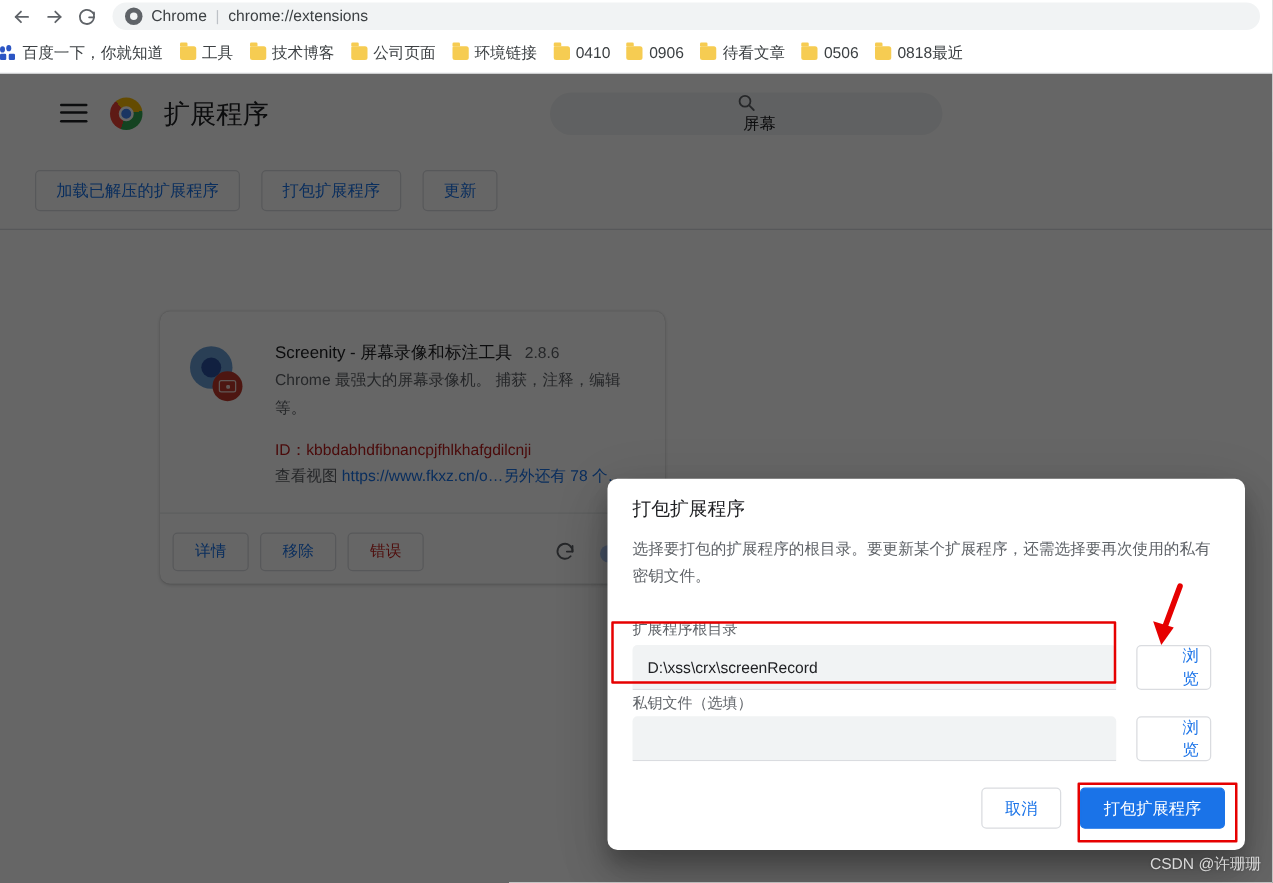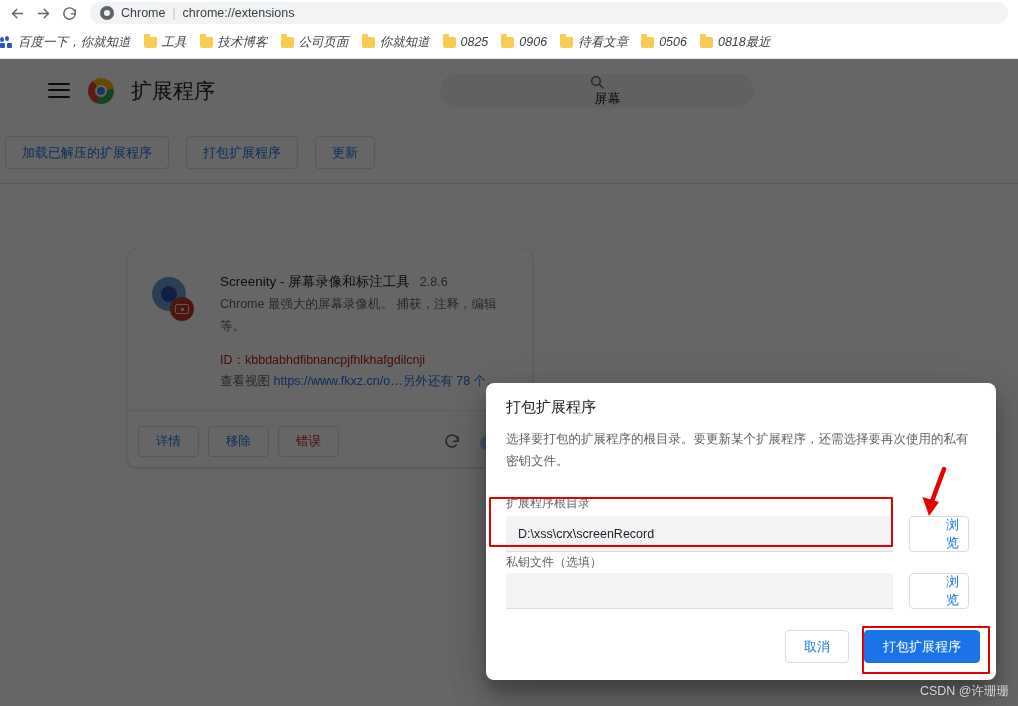--- a/index.html
+++ b/index.html
@@ -46,21 +46,21 @@
   
   .bookmarks {
     position: absolute; left: 0; top: 26px; width: 1018px; height: 33px;
     background: #ffffff; display: flex; align-items: center; padding-left: 0px;
     border-bottom: 1px solid #e8eaed;
   }
   .bm {
     display: flex; align-items: center; height: 24px; padding: 0 5px; margin-right: 3px;
     border-radius: 4px; flex: 0 0 auto;
   }
-  .bm-label { font-size: 12.5px; color: #3c4043; white-space: nowrap; margin-left: 5px; font-style: italic; }
+  .bm-label { font-size: 12.5px; color: #3c4043; white-space: nowrap; margin-left: 5px; }
   .folder-icon {
     width: 13px; height: 11px; background: #f6cc52; border-radius: 1px 2px 2px 2px;
     position: relative; flex: 0 0 auto;
   }
   .folder-icon::before {
     content: ""; position: absolute; left: 0; top: -2.5px; width: 6px; height: 3px;
     background: #f6cc52; border-radius: 1px 1px 0 0;
   }
   .baidu-icon {
     width: 13px; height: 13px; flex: 0 0 auto; position: relative;
@@ -106,21 +106,21 @@
   }
   .search-box {
     position: absolute; left: 400px; top: 15px; width: 314px; height: 34px;
     background: #f1f3f4; border-radius: 17px; display: flex; align-items: center; padding: 0 16px; flex-direction: column;
   }
   .search-icon { width: 16px; height: 16px; flex: 0 0 auto; color: #5f6368; }
   .search-val { font-size: 13px; color: #202124; margin-left: 21px; }
 
   .toolbar-row {
     position: absolute; left: 0; top: 63px; width: 1018px; height: 62px;
-    background: #ffffff; display: flex; align-items: center; padding: 0 5px;
+    background: #ffffff; display: flex; align-items: center; padding: 0 28px;
     border-bottom: 1px solid #dadce0;
   }
   .tb-btn {
     height: 33px; border: 1px solid #dadce0; border-radius: 4px; background: #ffffff;
     color: #1a73e8; font-size: 13px; display: flex; align-items: center; justify-content: center;
     padding: 0 16px; margin-right: 17px; white-space: nowrap;
     font-family: "Liberation Sans", sans-serif;
   }
 
   .cards-area { position: absolute; left: 0; top: 126px; width: 1018px; height: 521px; background: #ffffff; }
@@ -300,25 +300,25 @@
     <div class="bm">
       <span class="folder-icon"></span>
       <span class="bm-label">技术博客</span>
     </div>
     <div class="bm">
       <span class="folder-icon"></span>
       <span class="bm-label">公司页面</span>
     </div>
     <div class="bm">
       <span class="folder-icon"></span>
-      <span class="bm-label">你就知道</span>
-    </div>
-    <div class="bm">
-      <span class="folder-icon"></span>
-      <span class="bm-label">0825</span>
+      <span class="bm-label">环境链接</span>
+    </div>
+    <div class="bm">
+      <span class="folder-icon"></span>
+      <span class="bm-label">0410</span>
     </div>
     <div class="bm">
       <span class="folder-icon"></span>
       <span class="bm-label">0906</span>
     </div>
     <div class="bm">
       <span class="folder-icon"></span>
       <span class="bm-label">待看文章</span>
     </div>
     <div class="bm">

